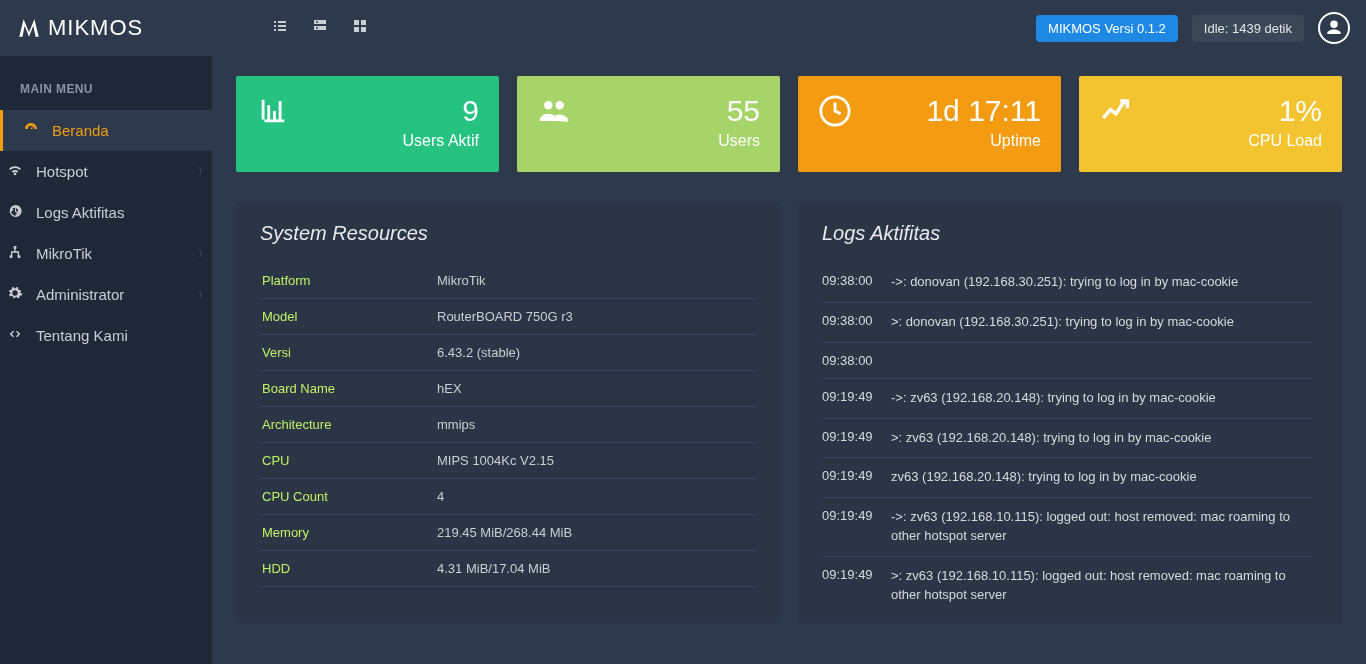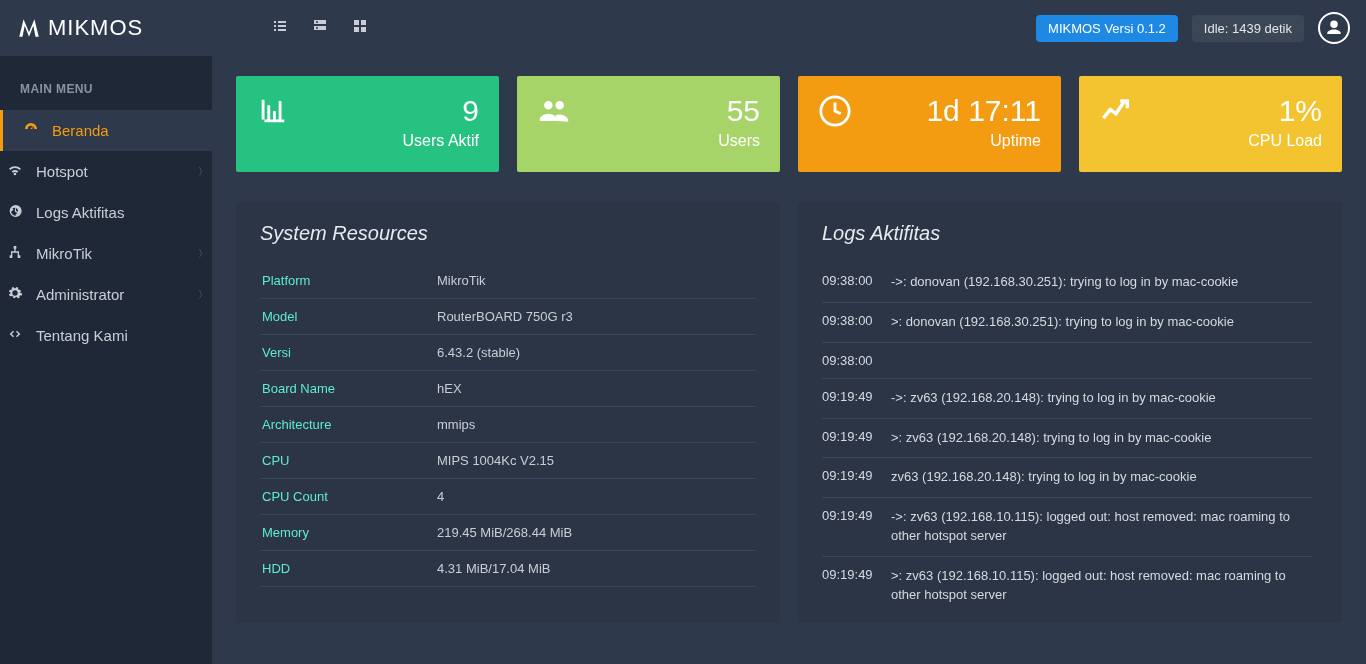--- a/index.html
+++ b/index.html
@@ -35,21 +35,21 @@
 .card .c-right { margin-left: auto; text-align: right; }
 .card .c-value { font-size: 30px; font-weight: 300; }
 .card .c-label { font-size: 16px; font-weight: 300; margin-top: 4px; }
 
 .panels { display: flex; gap: 18px; }
 .panel { background: #2b3545; border-radius: 2px; padding: 20px 24px; }
 .panel-left { flex: 1; }
 .panel-right { flex: 1; }
 .panel-title { font-size: 20px; font-weight: 400; color: #e7eaef; margin-bottom: 18px; font-style: italic; }
 .res-row { display: flex; padding: 10px 2px; font-size: 13px; color: #c9ced6; border-bottom: 1px solid #37465c; }
-.res-row .rk { width: 175px; color: #5eead4; }
+.res-row .rk { width: 175px; color: #bef264; }
 .log-list { max-height: 340px; overflow-y: auto; padding-right: 6px; }
 .log-row { display: flex; padding: 10px 0; font-size: 13px; color: #d5d9e0; border-bottom: 1px solid #37465c; gap: 4px; }
 .log-row .lt { width: 65px; flex-shrink: 0; }
 .log-row .lm { flex: 1; line-height: 1.45; }
 .log-list::-webkit-scrollbar { width: 7px; }
 .log-list::-webkit-scrollbar-thumb { background: #4a5668; border-radius: 3px; }
 .log-list::-webkit-scrollbar-track { background: transparent; }
 </style>
 </head>
 <body>

